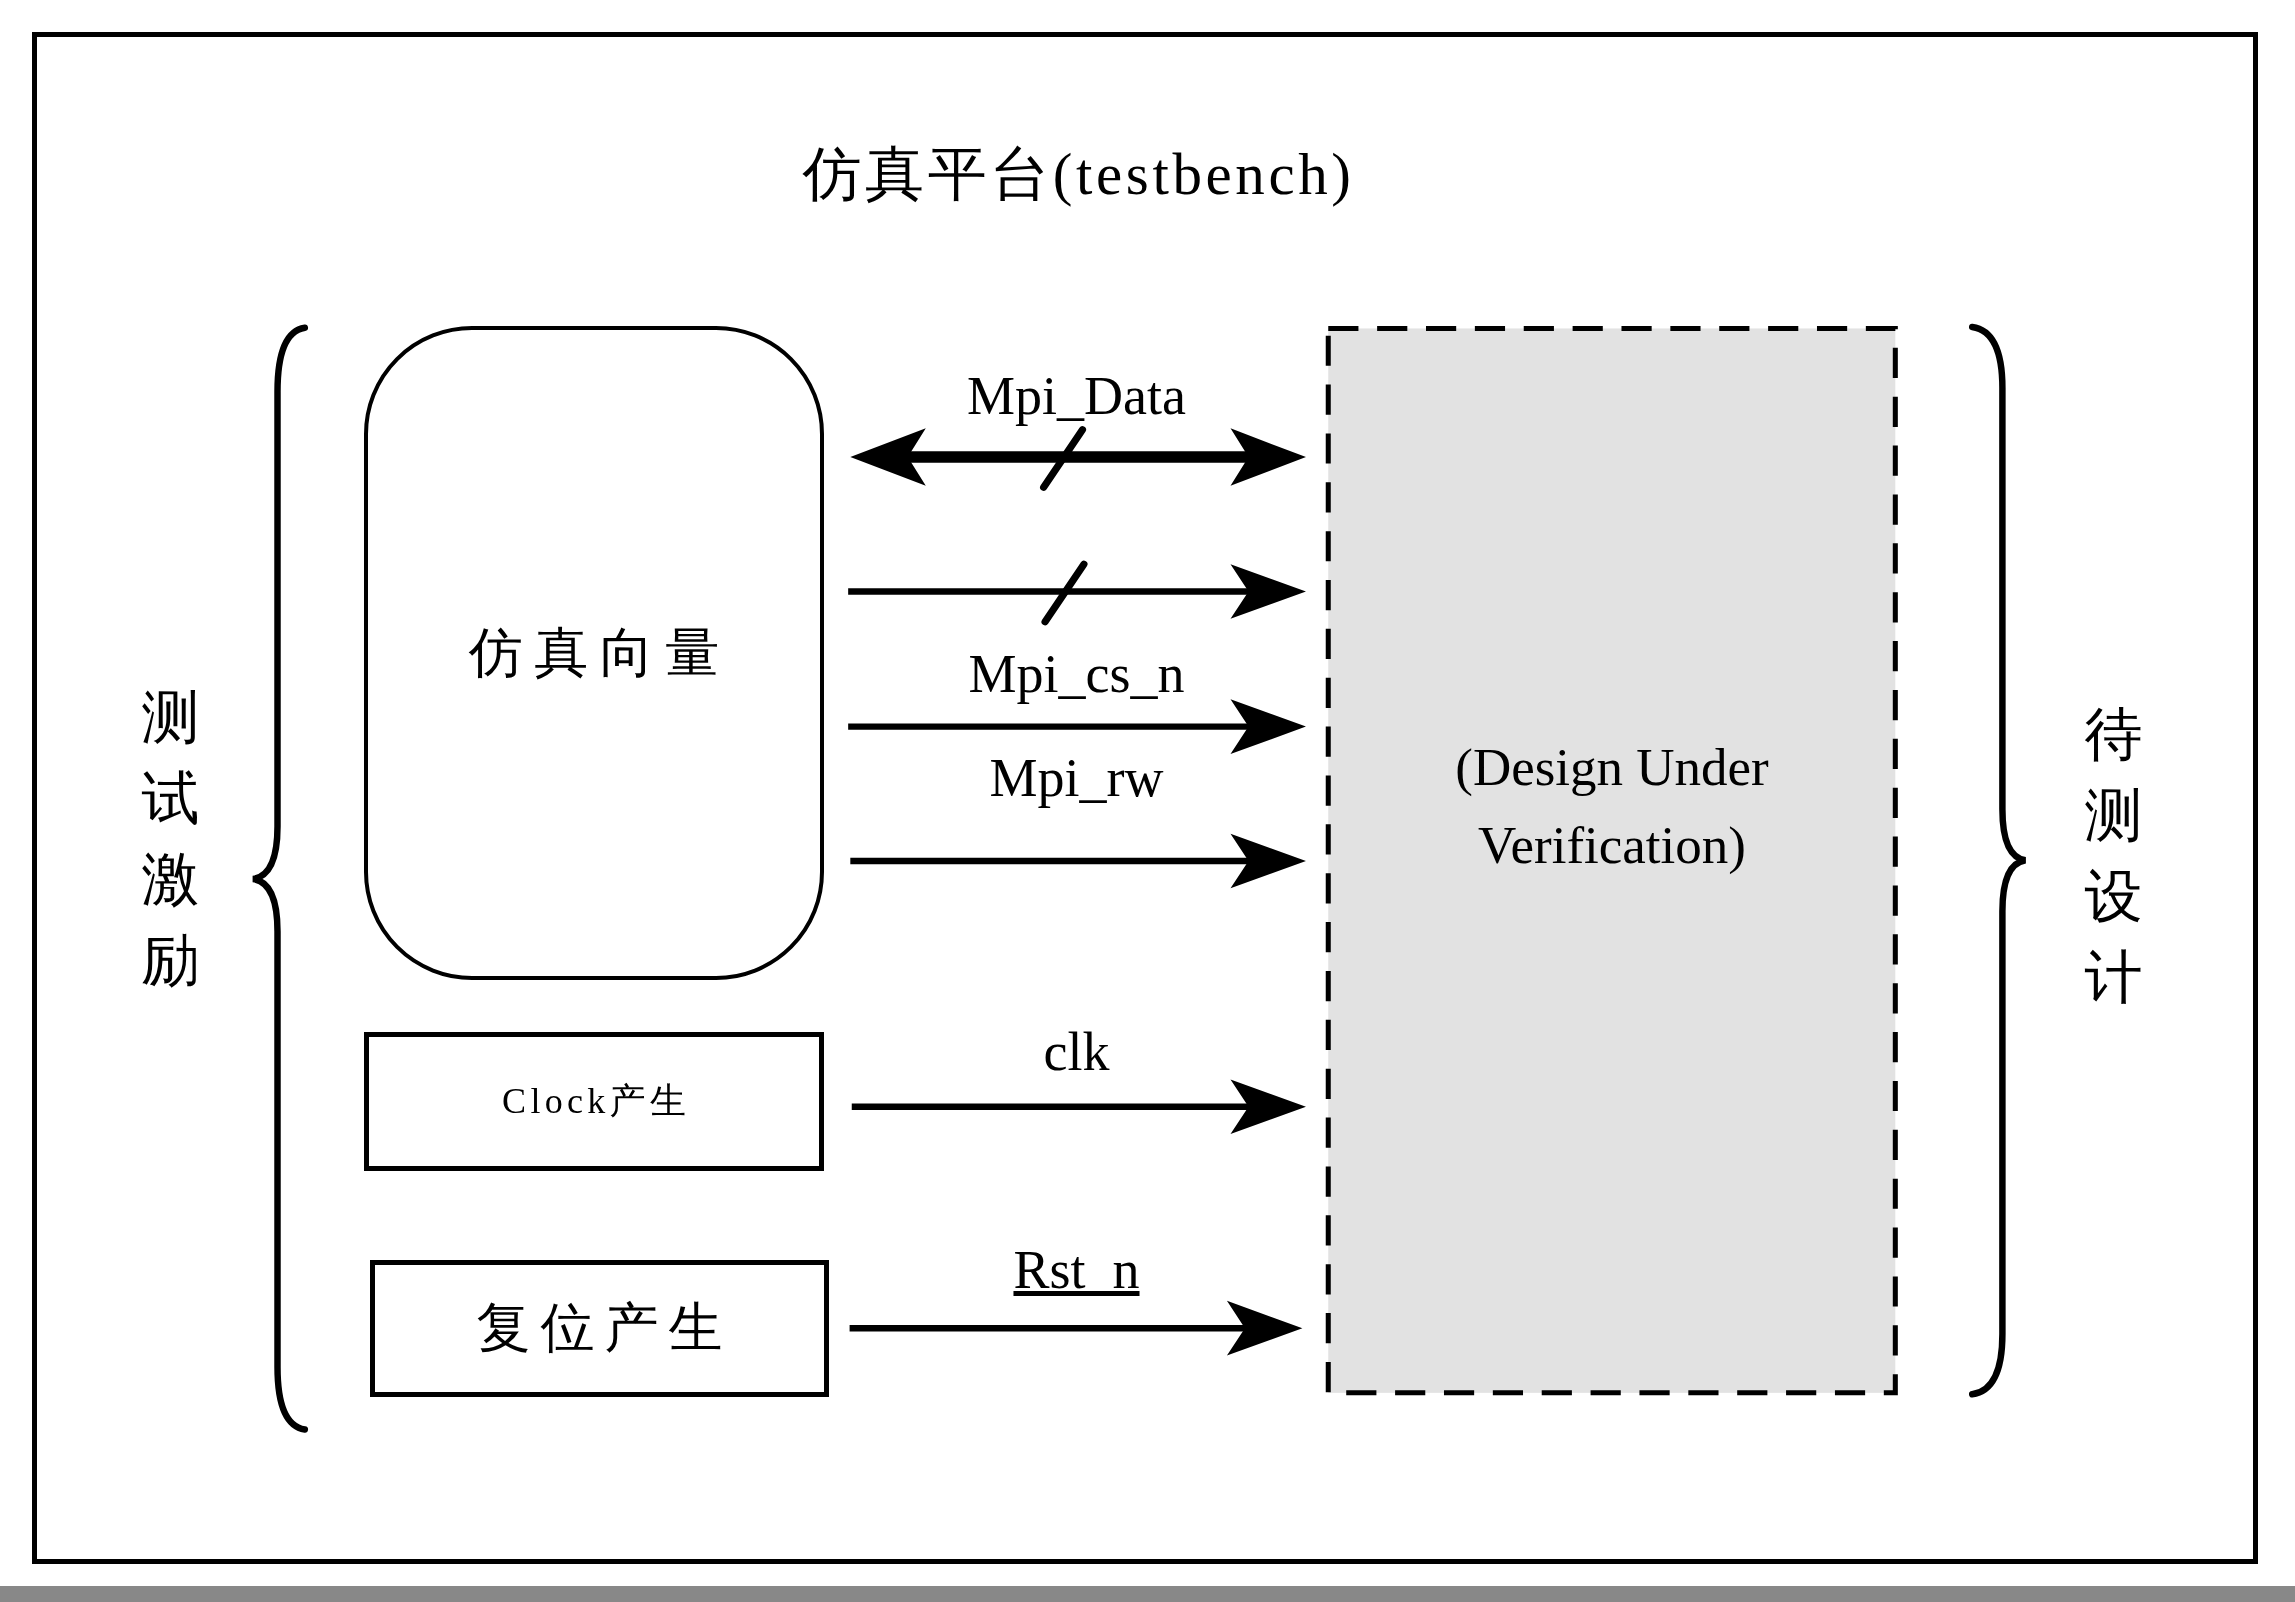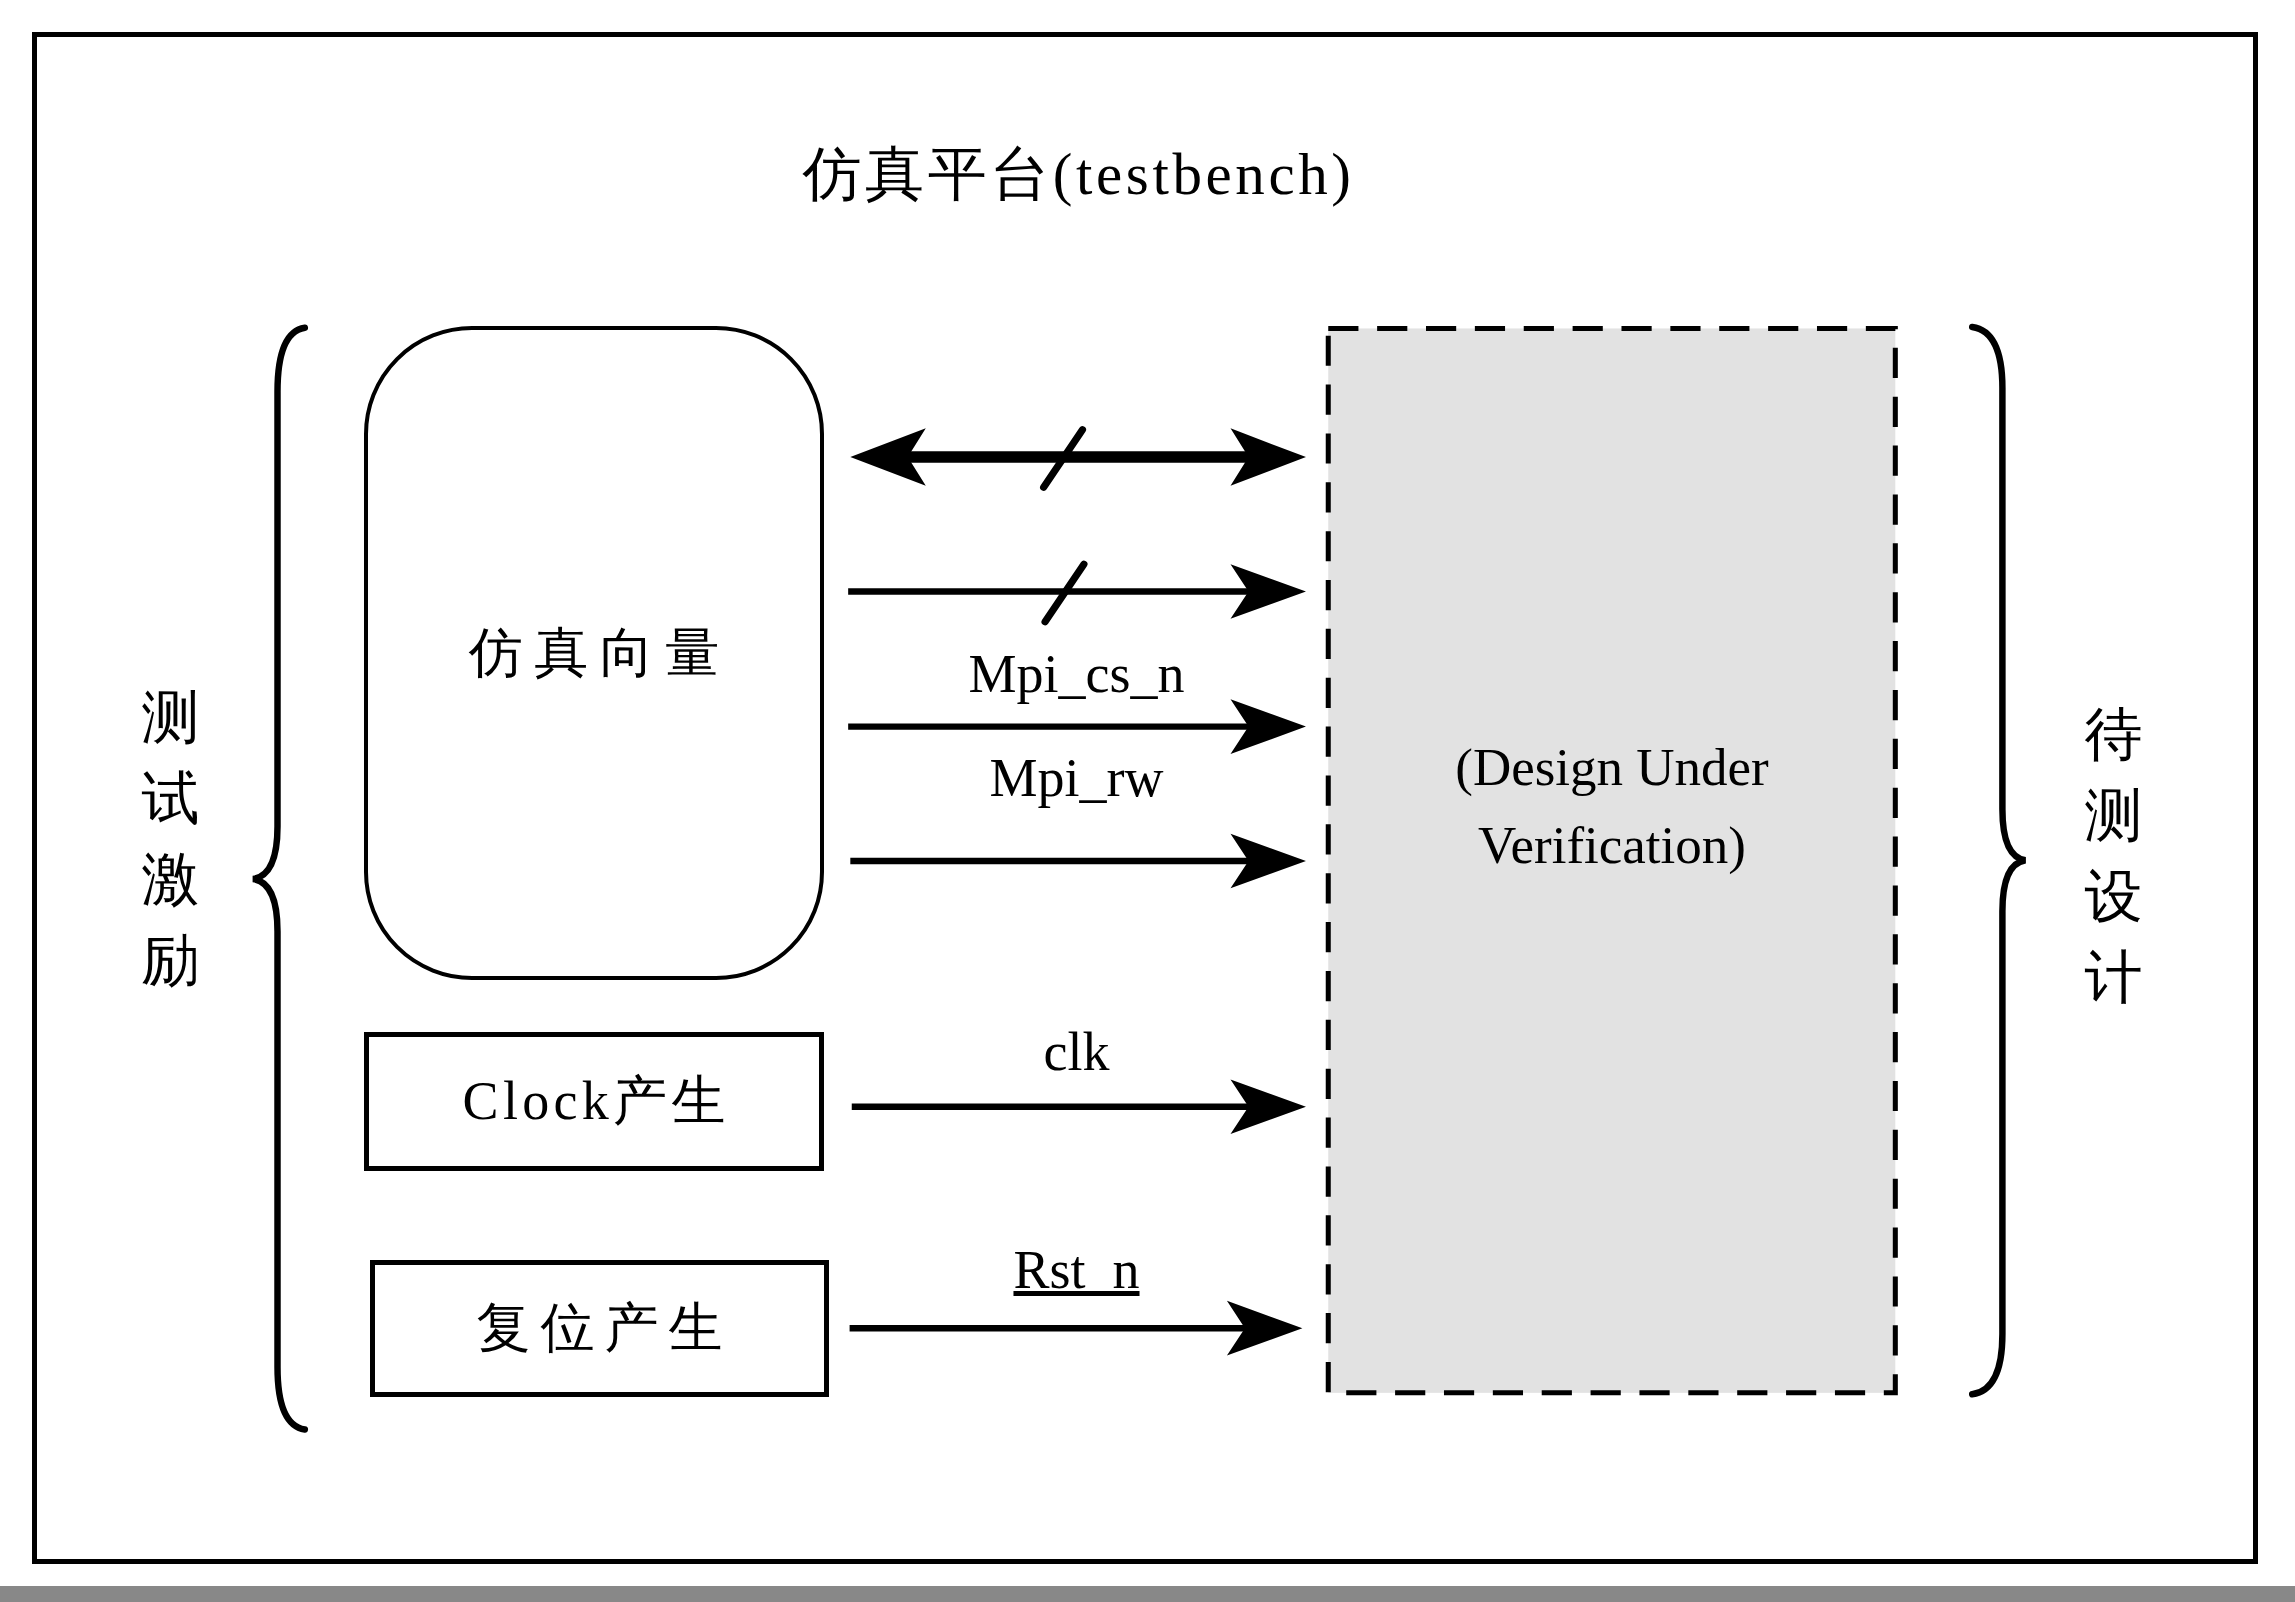--- a/index.html
+++ b/index.html
@@ -27,21 +27,21 @@
   }
   
   svg.overlay{position:absolute;left:0;top:0;z-index:1;}
   
   .block{box-sizing:border-box;border:4.3px solid #000;background:#fff;z-index:2;
          display:flex;align-items:center;justify-content:center;text-align:center;}
   .sim-vector-box{left:364px;top:326px;width:460px;height:654px;border-radius:108px;}
   .clock-box{left:364px;top:1032px;width:460px;height:139px;border-width:5px;}
   .reset-box{left:370px;top:1260px;width:459px;height:137px;border-width:5px;}
   .cjk-75{font-size:54px;letter-spacing:11.5px;text-indent:11.5px;}
-  .mixed-75{font-size:54px;letter-spacing:4.3px;text-indent:4.3px;}
+  .mixed-75{font-size:36px;letter-spacing:4.3px;text-indent:4.3px;}
   
   .dut-label{
     left:1326px;top:728px;width:572px;z-index:2;
     font-size:53px;line-height:78px;text-align:center;
   }
   .dut-label .l1{letter-spacing:7.2px;}
   
   .sig-label{
     left:861px;width:431px;height:69px;z-index:2;
     font-size:54px;line-height:69px;text-align:center;white-space:nowrap;
@@ -118,20 +118,21 @@
 
   <div class="abs block reset-box">
     <span class="cjk-75" style="letter-spacing:10px;text-indent:10px;">复位产生</span>
   </div>
 
   <div class="abs dut-label">
     <div>(Design Under</div>
     <div>Verification)</div>
   </div>
 
+  <div class="abs sig-label sig-0">Mpi_Data</div>
   <div class="abs sig-label sig-2">Mpi_cs_n</div>
   <div class="abs sig-label sig-3">Mpi_rw</div>
   <div class="abs sig-label sig-4">clk</div>
   <div class="abs sig-label sig-5">Rst_n</div>
 
   <div class="abs v-label left-caption">
     <div>测</div>
     <div>试</div>
     <div>激</div>
     <div>励</div>

